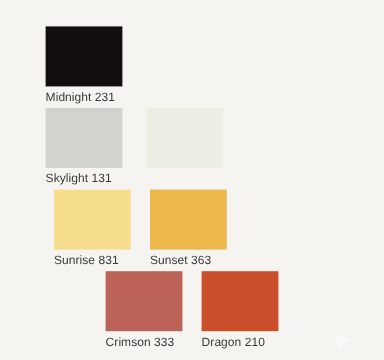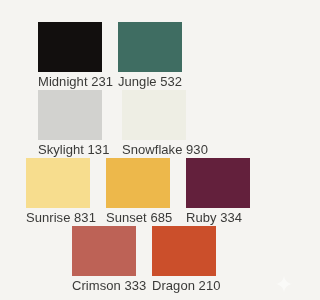--- a/index.html
+++ b/index.html
@@ -25,38 +25,38 @@
   }
 
   .swatch-row {
     position: absolute;
     display: flex;
     gap: 16px;
   }
 
   .swatch-row.row-0 { left: 38px; top: 22px; }
   .swatch-row.row-1 { left: 38px; top: 90px; gap: 20px; }
-  .swatch-row.row-2 { left: 26px; top: 158px; }
-  .swatch-row.row-3 { left: 72px; top: 226px; }
+  .swatch-row.row-2 { left: 45px; top: 158px; }
+  .swatch-row.row-3 { left: 88px; top: 226px; }
 
   .swatch-cell {
     width: 64px;
     display: flex;
     flex-direction: column;
   }
 
   .swatch-chip {
     width: 64px;
     height: 50px;
     display: block;
   }
 
   .swatch-label {
     margin-top: 4px;
-    font-size: 13px;
+    font-size: 10px;
     line-height: 11px;
     color: #3a3a38;
     letter-spacing: 0.05px;
     white-space: nowrap;
     font-family: "Liberation Sans", sans-serif;
   }
 
   #sparkle-watermark {
     position: absolute;
     right: 7px;
@@ -69,47 +69,38 @@
 </style>
 </head>
 <body style="background: rgb(245, 244, 241);">
 
 <div id="palette-board">
     <div class="swatch-row row-0">
       <div class="swatch-cell">
         <span class="swatch-chip" style="background: rgb(18, 15, 14);"></span>
         <span class="swatch-label">Midnight 231</span>
       </div>
-      <div class="swatch-cell">
-        <span class="swatch-chip" style="background: rgb(63, 109, 98);"></span>
-        <span class="swatch-label">Jungle 532</span>
-      </div>
     </div>
     <div class="swatch-row row-1">
       <div class="swatch-cell">
         <span class="swatch-chip" style="background: rgb(210, 210, 207);"></span>
         <span class="swatch-label">Skylight 131</span>
       </div>
       <div class="swatch-cell">
         <span class="swatch-chip" style="background: rgb(238, 238, 228);"></span>
-        <span class="swatch-label">Snowflake 930</span>
       </div>
     </div>
     <div class="swatch-row row-2">
       <div class="swatch-cell">
         <span class="swatch-chip" style="background: rgb(247, 221, 142);"></span>
         <span class="swatch-label">Sunrise 831</span>
       </div>
       <div class="swatch-cell">
         <span class="swatch-chip" style="background: rgb(237, 184, 75);"></span>
-        <span class="swatch-label">Sunset 685</span>
-      </div>
-      <div class="swatch-cell">
-        <span class="swatch-chip" style="background: rgb(99, 32, 60);"></span>
-        <span class="swatch-label">Ruby 334</span>
+        <span class="swatch-label">Sunset 363</span>
       </div>
     </div>
     <div class="swatch-row row-3">
       <div class="swatch-cell">
         <span class="swatch-chip" style="background: rgb(189, 98, 86);"></span>
         <span class="swatch-label">Crimson 333</span>
       </div>
       <div class="swatch-cell">
         <span class="swatch-chip" style="background: rgb(203, 79, 43);"></span>
         <span class="swatch-label">Dragon 210</span>

